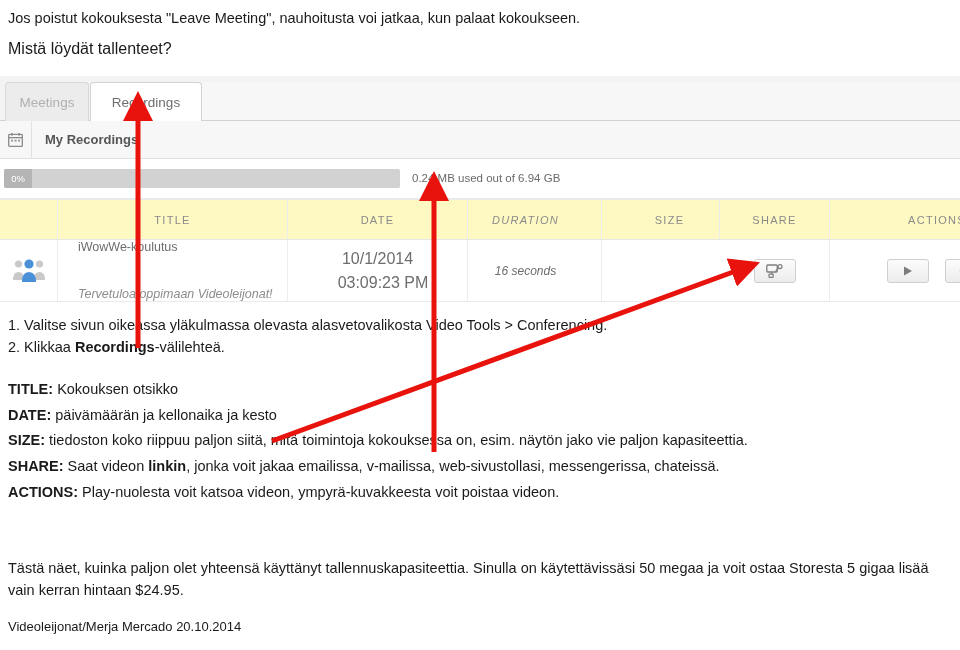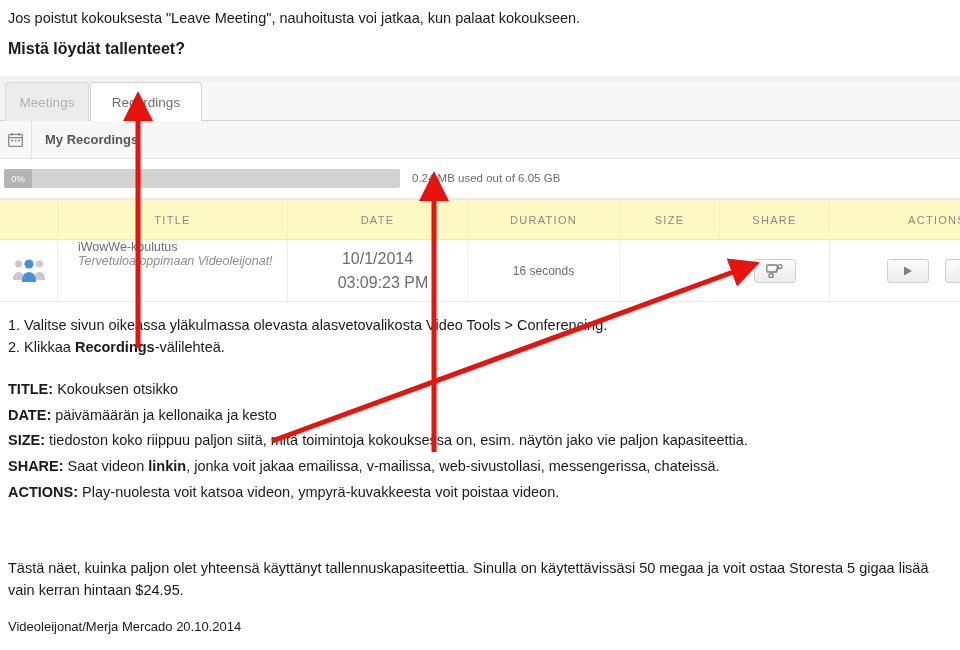--- a/index.html
+++ b/index.html
@@ -18,21 +18,21 @@
 
   
   .doc-line {
     position: absolute;
     font-size: 14.5px;
     color: #1a1a1a;
     line-height: 1.15;
     white-space: nowrap;
   }
   .intro  { left: 8px;  top: 10px;  font-size: 14.5px; }
-  .heading{ left: 8px;  top: 40px;  font-size: 16px; font-weight: bold; }
+  .heading{ left: 8px;  top: 40px;  font-size: 16px; font-weight: normal; }
 
   .steps { position: absolute; left: 8px; top: 317px; }
   .steps .doc-line { position: static; display: block; margin-bottom: 5px; }
 
   .desc { position: absolute; left: 8px; top: 381px; }
   .desc .doc-line { position: static; display: block; margin-bottom: 9px; }
 
   .closing { position: absolute; left: 8px; top: 513px; width: 944px; }
   .closing .doc-line {
     position: static; display: block; white-space: normal;
@@ -153,23 +153,23 @@
   .cell {
     position: absolute; top: 0; height: 100%;
     display: flex; align-items: center;
     border-right: 1px solid #ededed;
   }
   .thead .cell {
     justify-content: center;
     font-size: 11px; letter-spacing: 1.3px; color: #8a8a8a;
   }
   .c-icon  { left: 0px;   width: 58px;  border-right: 1px solid #ededed; }
-  .c-title { left: 58px;  width: 230px; }
+  .c-title { left: 58px;  width: 230px; justify-content: space-between; }
   .c-date  { left: 288px; width: 180px; }
-  .c-dur   { left: 468px; width: 152px; }
+  .c-dur   { left: 450px; width: 152px; font-style: italic; }
   .c-size  { left: 620px; width: 100px; }
   .c-share { left: 720px; width: 110px; }
   .c-act   { left: 872px; width: 130px; border-right: none; }
 
   .trow .c-title { flex-direction: column; align-items: flex-start; padding-left: 20px; }
   .title-main { font-size: 12.5px; color: #6d6d6d; }
   .title-sub  { font-size: 12.5px; color: #8d8d8d; font-style: italic; }
   .trow .c-date { flex-direction: column; align-items: center; justify-content: center; }
   .date-l { font-size: 16px; color: #6d6d6d; }
   .date-l + .date-l { margin-top: 6px; padding-left: 11px; }
@@ -226,21 +226,21 @@
       </div>
       <div class="sub-title">My Recordings</div>
     </div>
 
     <div class="quotarow">
       <div class="quota-track">
         <div class="quota-fill" style="width: 28px;">
           <span>0%</span>
         </div>
       </div>
-      <div class="quota-text">0.24 MB used out of 6.05 GB</div>
+      <div class="quota-text">0.24 MB used out of 6.94 GB</div>
     </div>
 
     <div class="tbl">
 
       <div class="thead">
         <div class="cell c-icon"></div>
         <div class="cell c-title" style="justify-content:center;">TITLE</div>
         <div class="cell c-date">DATE</div>
         <div class="cell c-dur">DURATION</div>
         <div class="cell c-size">SIZE</div>

